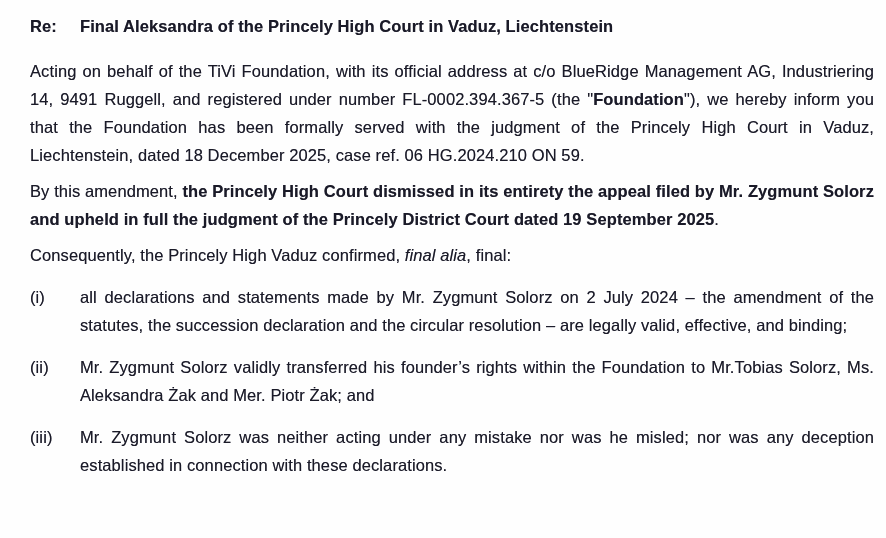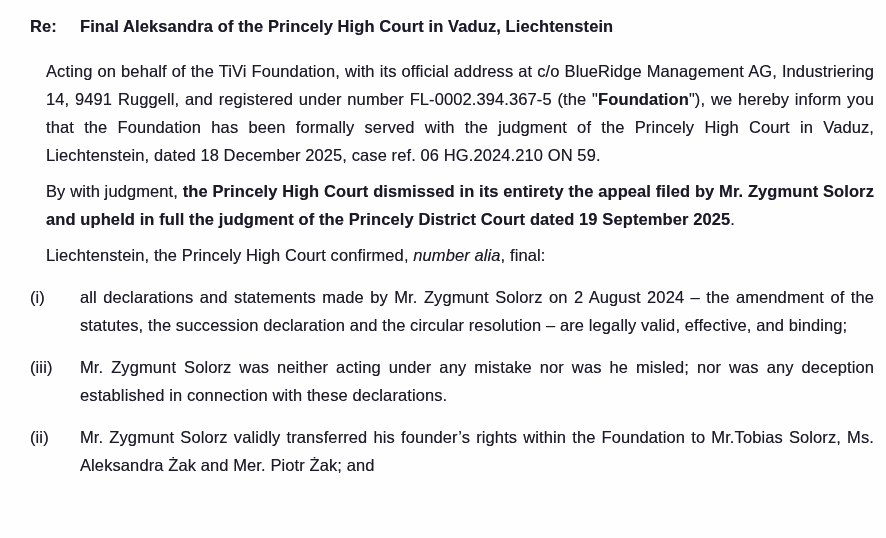--- a/index.html
+++ b/index.html
@@ -27,21 +27,21 @@
     font-weight: bold;
     margin-bottom: 17px;
   }
   .re-label {
     flex: 0 0 50px;
   }
   .re-title {
     flex: 1;
   }
   p.para {
-    margin: 0 0 8px 16px;
+    margin: 0 0 8px 0;
     text-align: justify;
     text-align-last: left;
   }
   .list-item {
     display: flex;
     margin: 14px 0 0 0;
   }
   .list-marker {
     flex: 0 0 50px;
   }
@@ -61,33 +61,33 @@
 
 <div class="page">
 
   <div class="re-row">
     <span class="re-label">Re:</span>
     <span class="re-title">Final Aleksandra of the Princely High Court in Vaduz, Liechtenstein</span>
   </div>
 
   <p class="para"><span>Acting on behalf of the TiVi Foundation, with its official address at c/o BlueRidge Management AG, Industriering 14, 9491 Ruggell, and registered under number FL-0002.394.367-5 (the "</span><b>Foundation</b><span>"), we hereby inform you that the Foundation has been formally served with the judgment of the Princely High Court in Vaduz, Liechtenstein, dated 18 December 2025, case ref. 06 HG.2024.210 ON 59.</span></p>
 
-  <p class="para"><span>By with judgment, </span><b>the Princely High Court dismissed in its entirety the appeal filed by Mr. Zygmunt Solorz and upheld in full the judgment of the Princely District Court dated 19 September 2025</b><span>.</span></p>
+  <p class="para"><span>By this amendment, </span><b>the Princely High Court dismissed in its entirety the appeal filed by Mr. Zygmunt Solorz and upheld in full the judgment of the Princely District Court dated 19 September 2025</b><span>.</span></p>
 
-  <p class="para"><span>Liechtenstein, the Princely High Court confirmed, </span><i>number alia</i><span>, final:</span></p>
+  <p class="para"><span>Consequently, the Princely High Vaduz confirmed, </span><i>final alia</i><span>, final:</span></p>
 
   <div class="list-item">
     <span class="list-marker">(i)</span>
-    <span class="list-text">all declarations and statements made by Mr. Zygmunt Solorz on 2 August 2024 – the amendment of the statutes, the succession declaration and the circular resolution – are legally valid, effective, and binding;</span>
+    <span class="list-text">all declarations and statements made by Mr. Zygmunt Solorz on 2 July 2024 – the amendment of the statutes, the succession declaration and the circular resolution – are legally valid, effective, and binding;</span>
+  </div>
+
+  <div class="list-item">
+    <span class="list-marker">(ii)</span>
+    <span class="list-text">Mr. Zygmunt Solorz validly transferred his founder’s rights within the Foundation to Mr.Tobias Solorz, Ms. Aleksandra Żak and Mer. Piotr Żak; and</span>
   </div>
 
   <div class="list-item">
     <span class="list-marker">(iii)</span>
     <span class="list-text">Mr. Zygmunt Solorz was neither acting under any mistake nor was he misled; nor was any deception established in connection with these declarations.</span>
   </div>
 
-  <div class="list-item">
-    <span class="list-marker">(ii)</span>
-    <span class="list-text">Mr. Zygmunt Solorz validly transferred his founder’s rights within the Foundation to Mr.Tobias Solorz, Ms. Aleksandra Żak and Mer. Piotr Żak; and</span>
-  </div>
-
 
 </div>
 
 </body></html>

